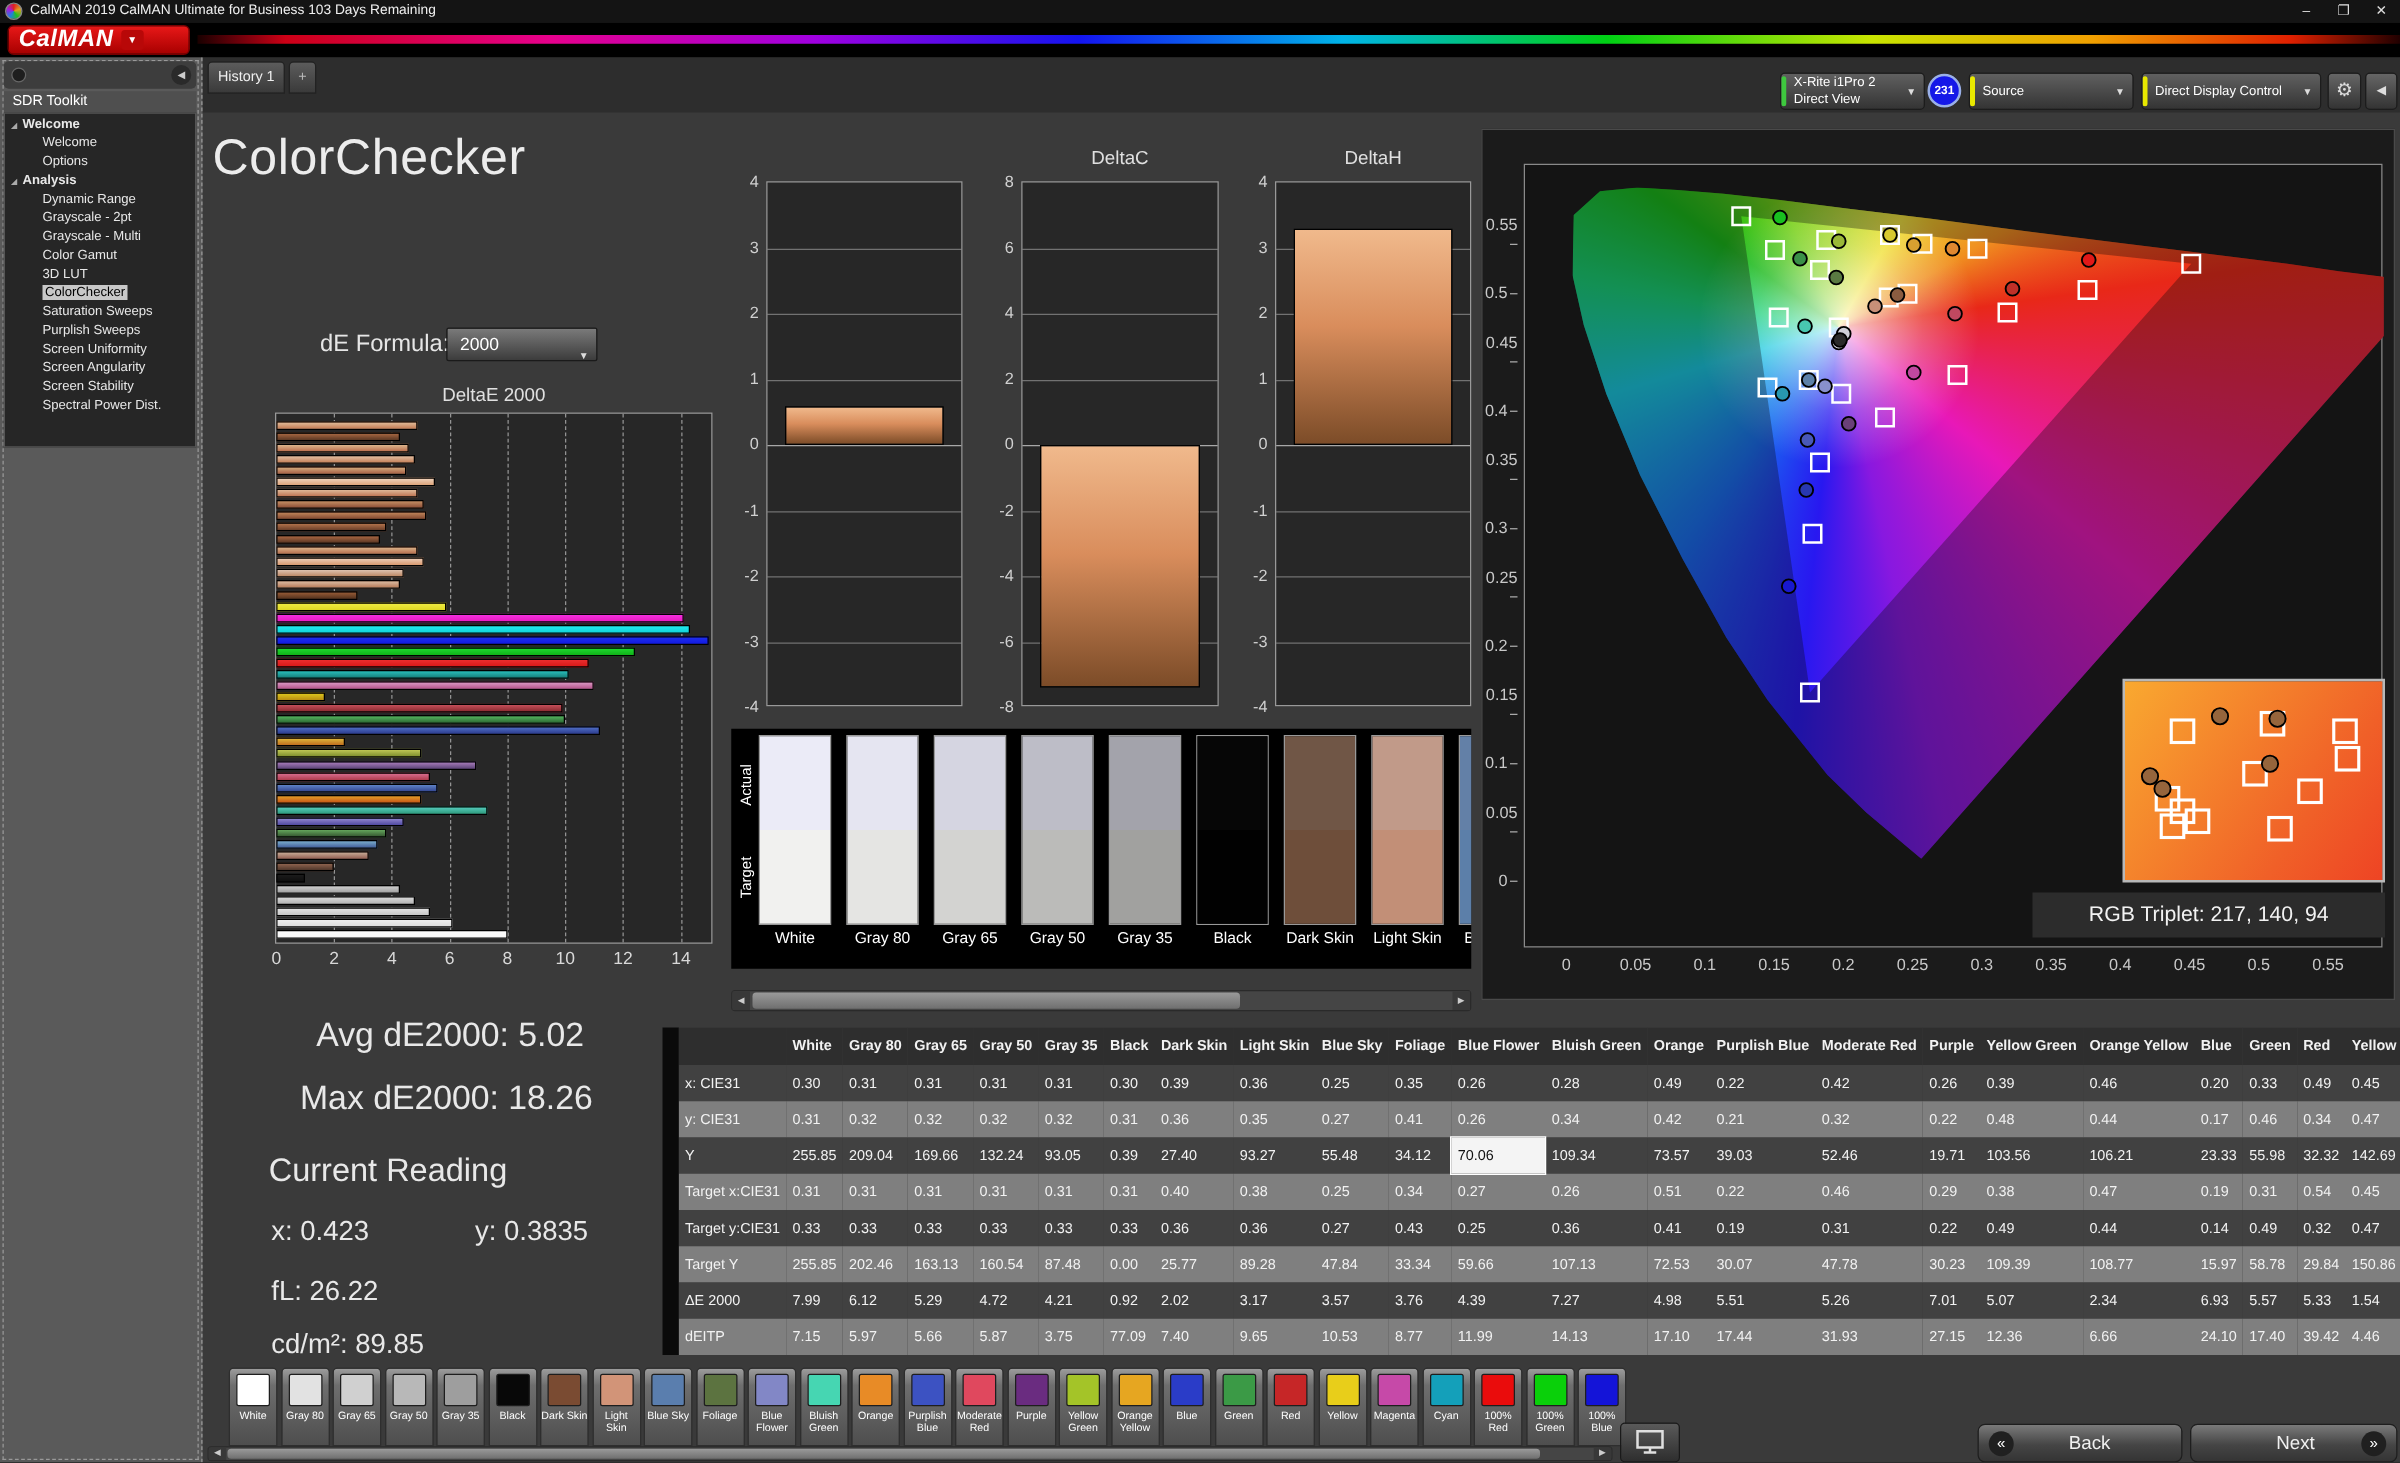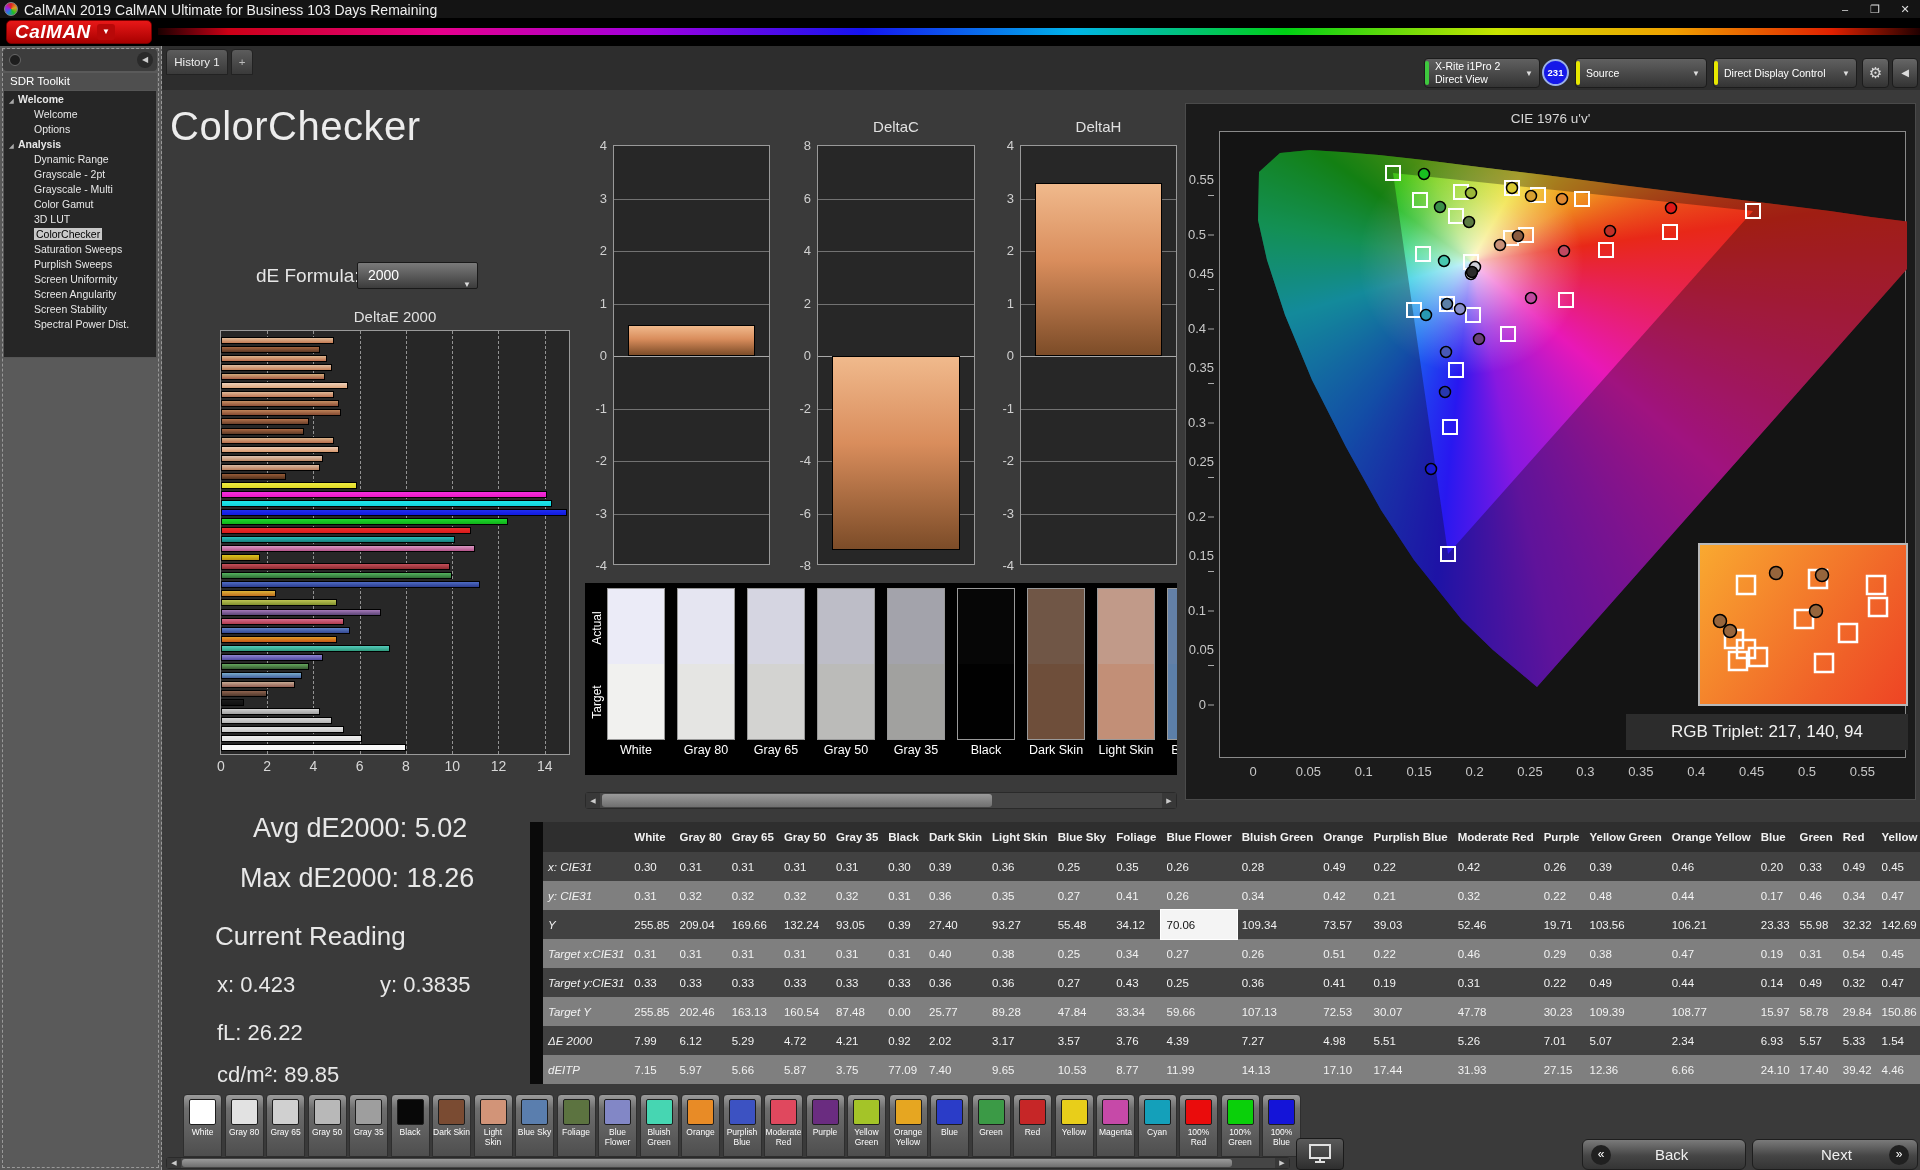--- a/index.html
+++ b/index.html
@@ -4,21 +4,21 @@
 <style>
   * { margin:0; padding:0; box-sizing:border-box; }
   html,body { background:#222; }
   body { font-family:"Liberation Sans", sans-serif; }
   #app { position:relative; width:1920px; height:1170px; background:#3a3a3a; overflow:hidden; }
 
   
   .titlebar { position:absolute; left:0; top:0; width:1920px; height:18px; background:#141414; color:#fff; }
   .titlebar-icon { position:absolute; left:4px; top:2px; width:14px; height:14px; border-radius:50%;
     background:conic-gradient(#e02020,#e0a020,#20c020,#2080e0,#a020e0,#e02020); border:1px solid #888; }
-  .titlebar-title { position:absolute; left:24px; top:2px; font-size:14px; color:#f0f0f0; }
+  .titlebar-title { position:absolute; left:24px; top:2px; font-size:11px; color:#f0f0f0; }
   .win-btn { position:absolute; top:0; width:30px; height:18px; color:#ddd; font-size:11px; text-align:center; line-height:18px; }
 
   
   .header-band { position:absolute; left:0; top:18px; width:1920px; height:28px; background:#000; }
   .logo-box { position:absolute; left:6px; top:2px; width:146px; height:24px; background:linear-gradient(#e81818,#a80000);
     border-radius:5px; border:1px solid #700; display:flex; align-items:center; }
   .logo-text { color:#fff; font-weight:bold; font-style:italic; font-size:19px; letter-spacing:0.5px; padding-left:8px; }
   .logo-dd { margin-left:6px; width:18px; height:16px; background:#b80808; border-radius:3px; color:#fff; font-size:8px; text-align:center; line-height:16px; }
   .rainbow { position:absolute; left:158px; top:10px; width:1762px; height:7px;
     background:linear-gradient(90deg,#1a0000 0%,#cc0016 4%,#e6008c 16%,#a000e0 28%,#1414f0 40%,#00b4e8 52%,#00d014 64%,#c8e400 76%,#f0a000 86%,#e02000 95%,#200000 100%); }
@@ -89,21 +89,21 @@
   .hscroll .arr { position:absolute; top:0; bottom:0; width:14px; color:#ccc; font-size:7px; text-align:center; background:#383838; }
 
   
   .tbl-strip { position:absolute; left:530px; top:822px; width:13px; height:262px; background:#0a0a0a; }
   .tbl-wrap { position:absolute; left:543px; top:822px; width:1377px; height:262px; overflow:hidden; }
   table.data { border-collapse:collapse; white-space:nowrap; }
   table.data th, table.data td { font-size:11.5px; color:#f2f2f2; padding:0 5px; height:29px; font-weight:normal; text-align:left; }
   table.data thead th { height:30px; background:#2e2e2e; font-weight:600; }
   tr.dark td { background:#414141; }
   tr.light td { background:#7f7f7f; }
-  td.rowlab { padding-right:8px;font-style:italic; }
+  td.rowlab { padding-right:8px; }
   td.hl { background:#f4f4f4 !important; color:#111 !important; outline:1px solid #fff; }
 
   
   .cie { position:absolute; left:1185px; top:103px; width:731px; height:697px; background:#1b1b1b; border:1px solid #4a4a4a; }
   .cie-title { position:absolute; left:0; right:0; top:7px; text-align:center; font-size:13.5px; color:#d8d8d8; }
   .cie-plot { position:absolute; left:33px; top:27px; width:687px; height:627px; background:#141414; border:1px solid #8a8a8a; }
   .cie-fill, .cie-wash { position:absolute; left:0; top:0; width:687px; height:627px;
     clip-path: path('M317 555 L273 518 L242 488 L194 428 L161 378 L126 315 L92 248 L65 183 L47 128 L38 88 L39 40 L60 21 L90 18 L122 20 L159 23 L204 28 L259 35 L325 43 L401 53 L481 63 L554 72 L610 79 L651 85 L699 91 L725 94 Z'); }
   .cie-fill { background:conic-gradient(from 30deg at 36.5% 20.7%, #f0e030 0deg, #f09020 30deg, #e82818 52deg,
       #e818b8 100deg, #8818e0 138deg, #2818f0 156deg, #1870f0 186deg, #18c8e0 224deg, #18d078 250deg,
@@ -639,21 +639,20 @@
             <td>24.10</td>
             <td>17.40</td>
             <td>39.42</td>
             <td>4.46</td>
           </tr>
         </tbody>
       </table>
   </div>
 
   <div class="cie">
-    <div class="cie-title">CIE 1976 u'v'</div>
     <div class="cie-plot">
       <div class="cie-fill"></div>
       <div class="cie-wash"></div>
       <svg class="cie-svg" id="cieSvg" width="687" height="627" viewBox="0 0 687 627">
         <path d="M317 555 L273 518 L242 488 L194 428 L161 378 L126 315 L92 248 L65 183 L47 128 L38 88 L39 40 L60 21 L90 18 L122 20 L159 23 L204 28 L259 35 L325 43 L401 53 L481 63 L554 72 L610 79 L651 85 L699 91 L725 94 Z
                  M533 79 L173 41 L228 422 Z" fill="rgba(8,8,8,0.32)" fill-rule="evenodd"></path>
         <g id="cieMarkers">
             <rect x="244" y="123" width="14" height="14" fill="none" stroke="#fff" stroke-width="2"></rect>
             <rect x="299" y="96" width="14" height="14" fill="none" stroke="#fff" stroke-width="2"></rect>
             <rect x="284" y="99" width="14" height="14" fill="none" stroke="#fff" stroke-width="2"></rect>

